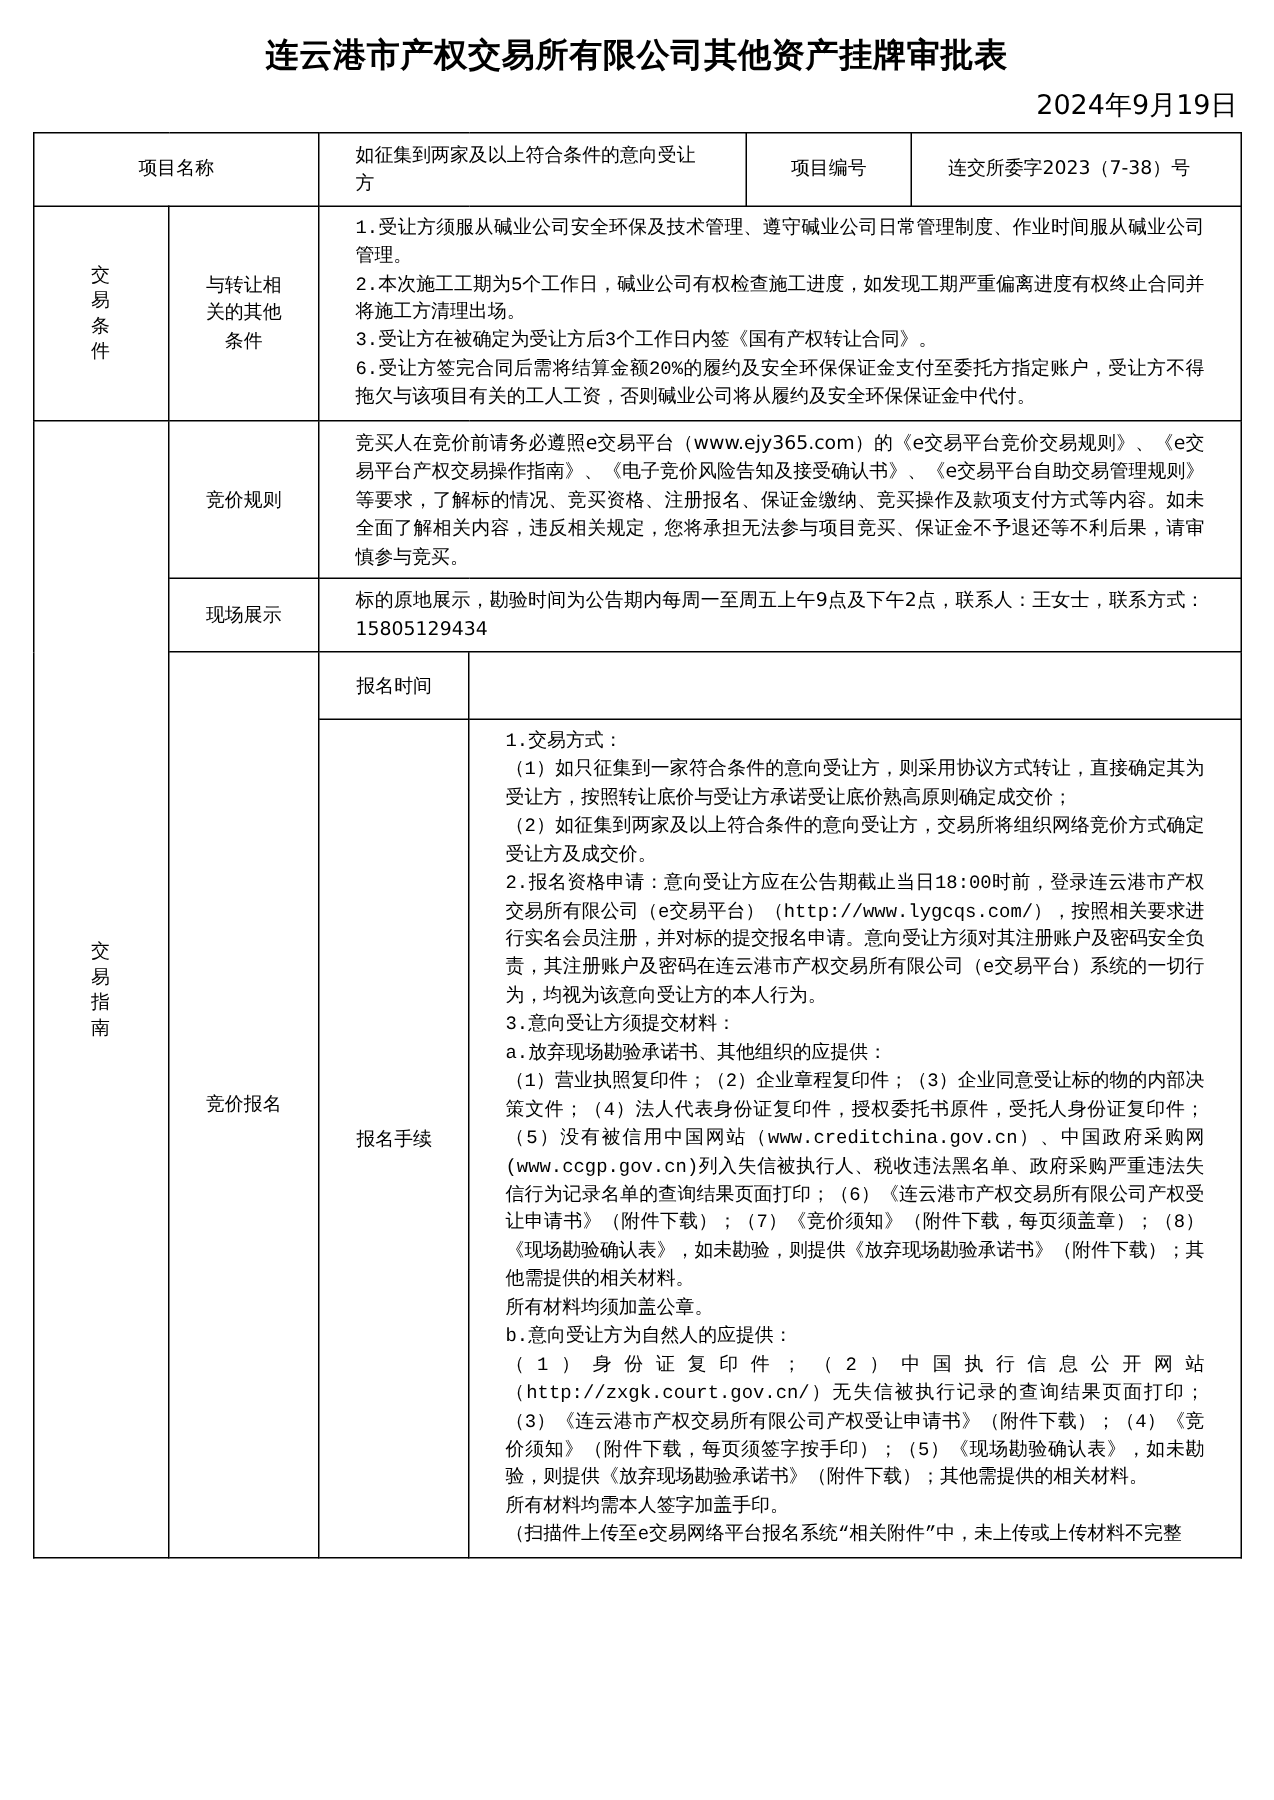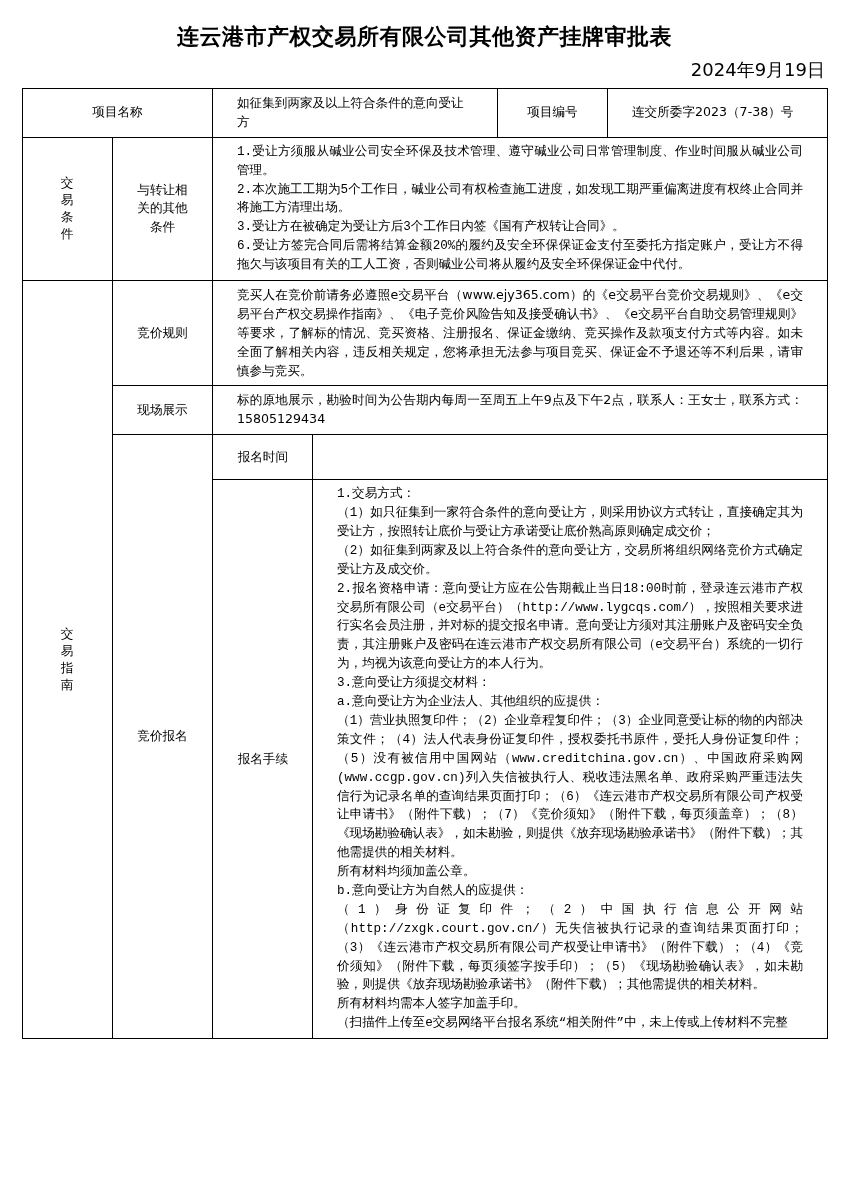--- a/index.html
+++ b/index.html
@@ -141,21 +141,21 @@
     </tr>
 
     <tr>
       <td class="nowrap-mid">报名手续</td>
       <td class="body-text" colspan="3">
         <p>1.交易方式：</p>
         <p>（1）如只征集到一家符合条件的意向受让方，则采用协议方式转让，直接确定其为受让方，按照转让底价与受让方承诺受让底价熟高原则确定成交价；</p>
         <p>（2）如征集到两家及以上符合条件的意向受让方，交易所将组织网络竞价方式确定受让方及成交价。</p>
         <p>2.报名资格申请：意向受让方应在公告期截止当日18:00时前，登录连云港市产权交易所有限公司（e交易平台）（http://www.lygcqs.com/），按照相关要求进行实名会员注册，并对标的提交报名申请。意向受让方须对其注册账户及密码安全负责，其注册账户及密码在连云港市产权交易所有限公司（e交易平台）系统的一切行为，均视为该意向受让方的本人行为。</p>
         <p>3.意向受让方须提交材料：</p>
-        <p>a.意向受让方为企业法人、其他组织的应提供：</p>
+        <p>a.放弃现场勘验承诺书、其他组织的应提供：</p>
         <p>（1）营业执照复印件；（2）企业章程复印件；（3）企业同意受让标的物的内部决策文件；（4）法人代表身份证复印件，授权委托书原件，受托人身份证复印件；（5）没有被信用中国网站（www.creditchina.gov.cn）、中国政府采购网(www.ccgp.gov.cn)列入失信被执行人、税收违法黑名单、政府采购严重违法失信行为记录名单的查询结果页面打印；（6）《连云港市产权交易所有限公司产权受让申请书》（附件下载）；（7）《竞价须知》（附件下载，每页须盖章）；（8）《现场勘验确认表》，如未勘验，则提供《放弃现场勘验承诺书》（附件下载）；其他需提供的相关材料。</p>
         <p>所有材料均须加盖公章。</p>
         <p>b.意向受让方为自然人的应提供：</p>
         <p>（1）身份证复印件；（2）中国执行信息公开网站（http://zxgk.court.gov.cn/）无失信被执行记录的查询结果页面打印；（3）《连云港市产权交易所有限公司产权受让申请书》（附件下载）；（4）《竞价须知》（附件下载，每页须签字按手印）；（5）《现场勘验确认表》，如未勘验，则提供《放弃现场勘验承诺书》（附件下载）；其他需提供的相关材料。</p>
         <p>所有材料均需本人签字加盖手印。</p>
         <p>（扫描件上传至e交易网络平台报名系统“相关附件”中，未上传或上传材料不完整</p>
       </td>
     </tr>
 
   </tbody>

